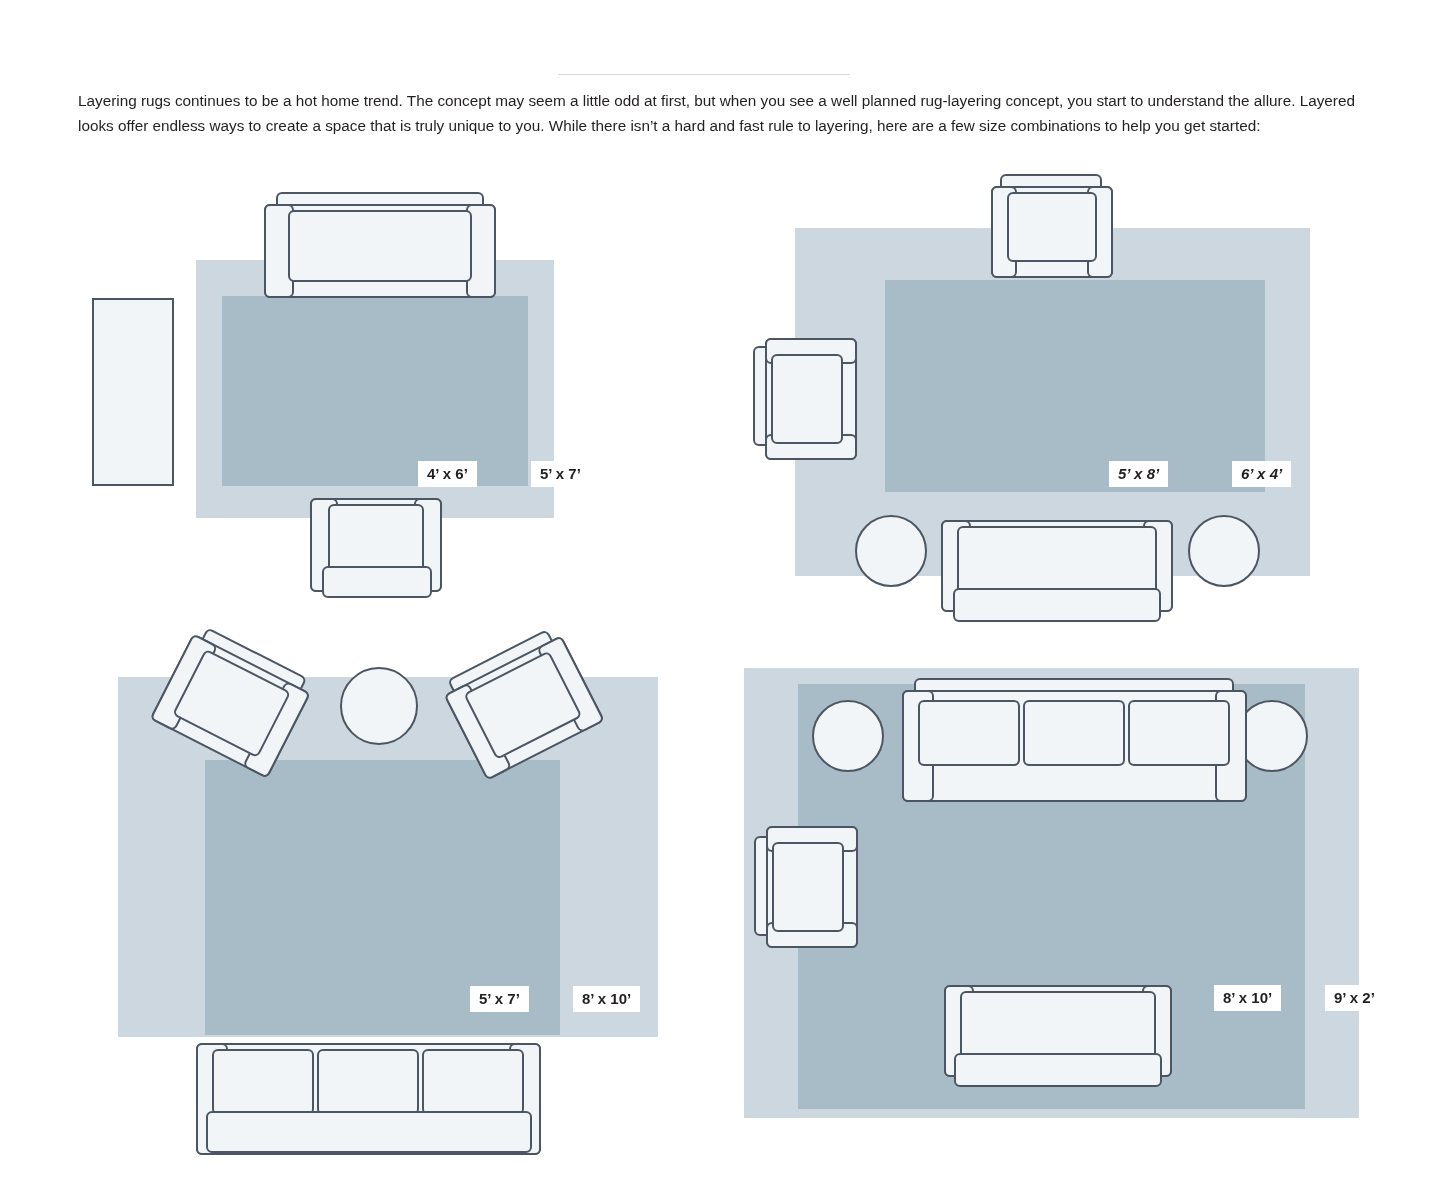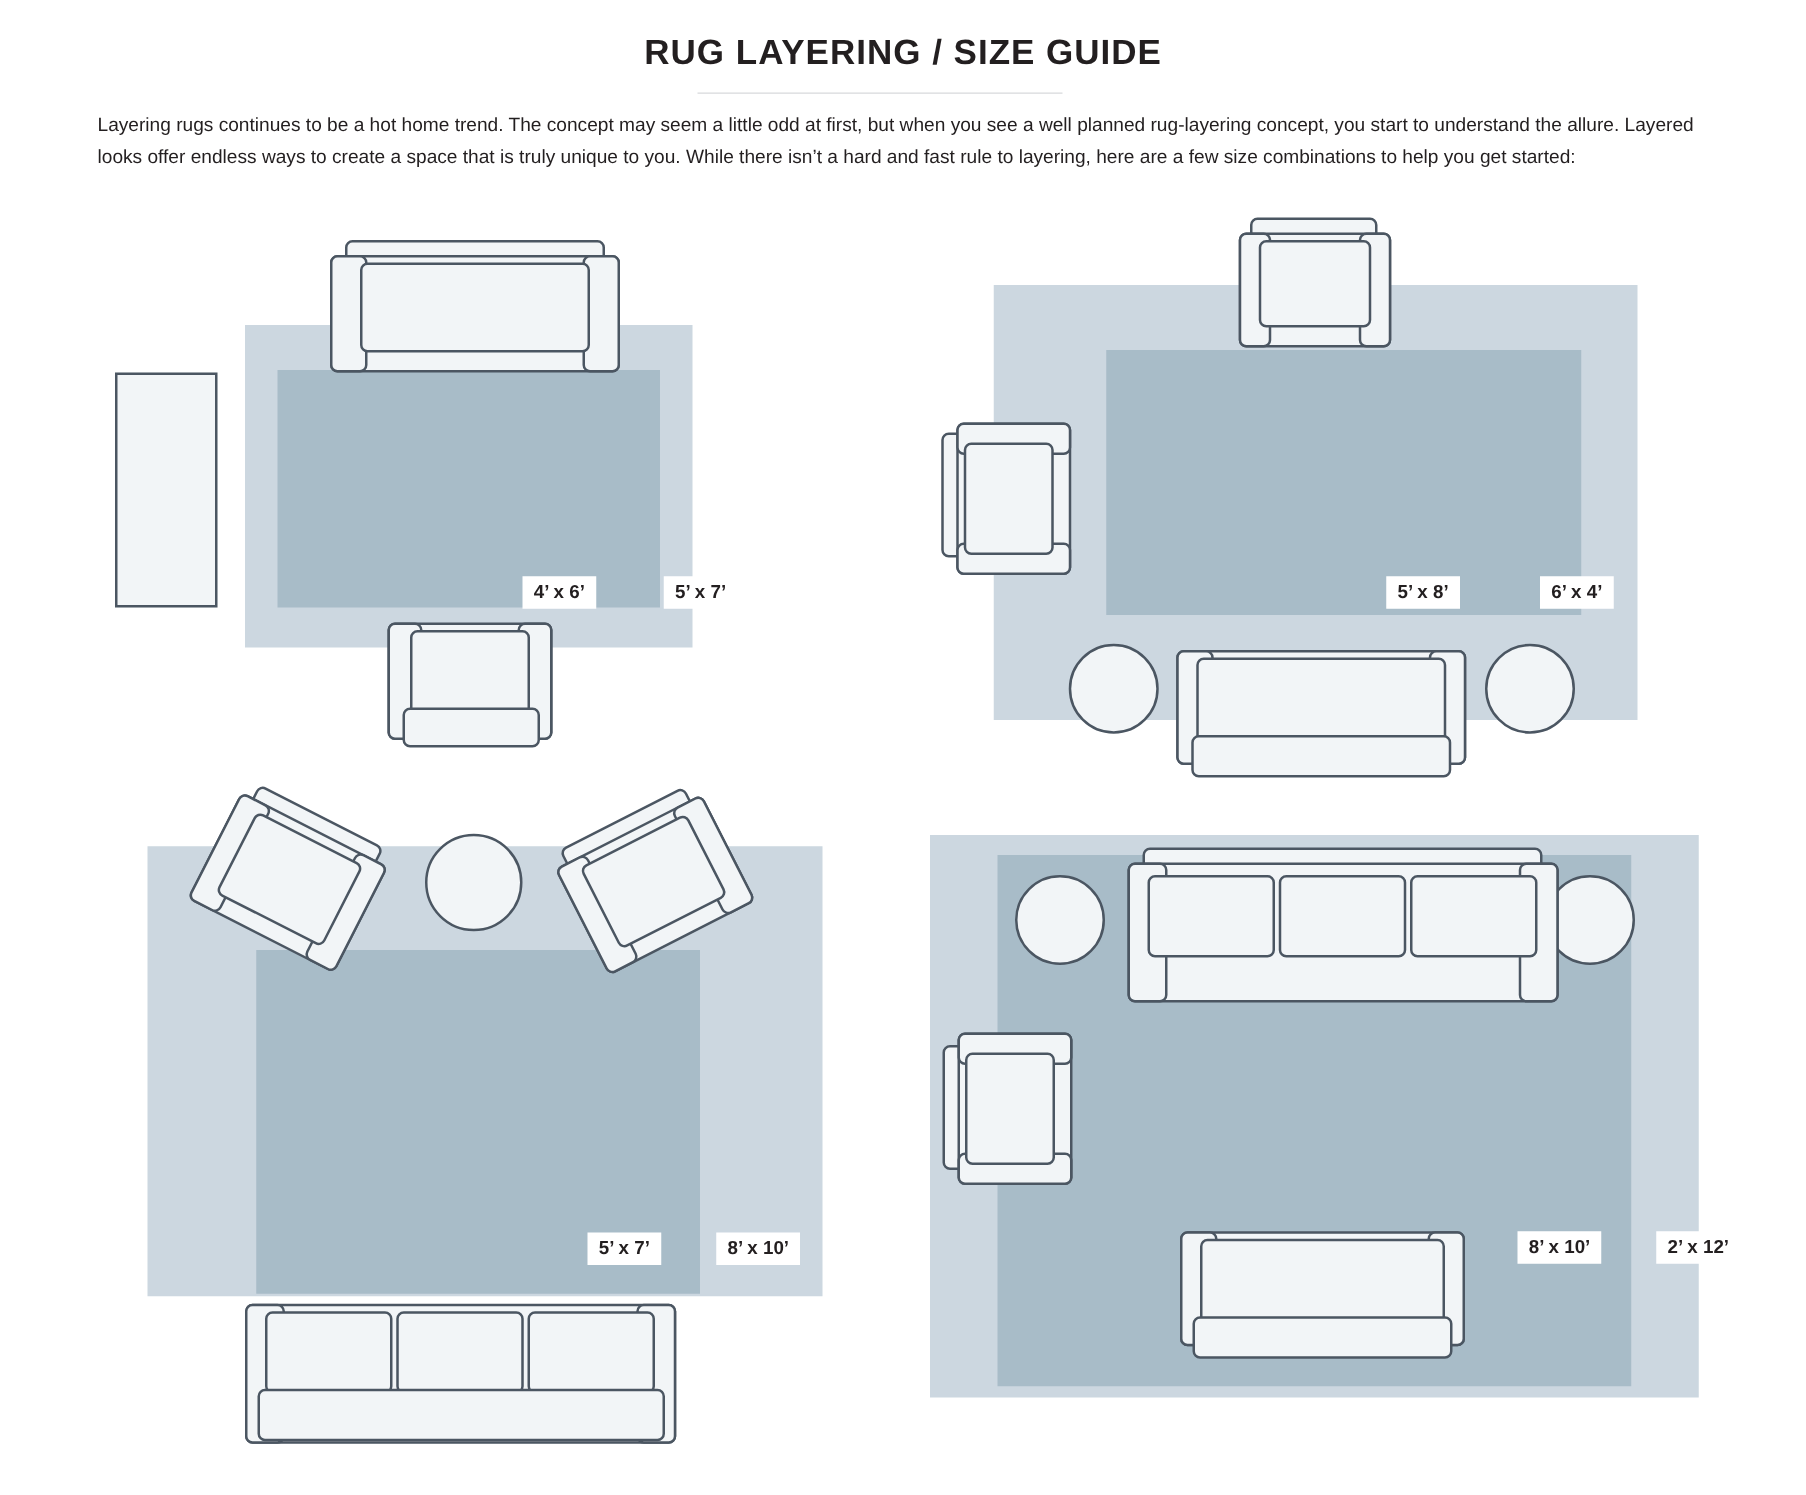--- a/index.html
+++ b/index.html
@@ -83,21 +83,20 @@
     padding: 5px 9px 6px 9px;
     white-space: nowrap;
     line-height: 1;
   }
 </style>
 </head>
 <body>
 
 <div class="page">
 
-  <div class="title">RUG LAYERING / SIZE GUIDE</div>
   <div class="title-rule"></div>
   <div class="intro">Layering rugs continues to be a hot home trend. The concept may seem a little odd at first, but when you see a well planned rug-layering concept, you start to understand the allure. Layered looks offer endless ways to create a space that is truly unique to you. While there isn’t a hard and fast rule to layering, here are a few size combinations to help you get started:</div>
 
   <div class="diagram" style="left:88px; top:180px; width:560px; height:430px;">
 
     <div class="rug-outer" style="left:108px; top:80px; width:358px; height:258px;"></div>
     <div class="rug-inner" style="left:134px; top:116px; width:306px; height:190px;"></div>
 
     <div class="fz r6" style="left:188px; top:12px; width:208px; height:34px;"></div>
     <div class="fz r6" style="left:176px; top:24px; width:232px; height:94px;"></div>
@@ -110,21 +109,21 @@
     <div class="fz r6" style="left:222px; top:318px; width:132px; height:94px;"></div>
     <div class="fz r6" style="left:222px; top:318px; width:28px; height:94px;"></div>
     <div class="fz r6" style="left:326px; top:318px; width:28px; height:94px;"></div>
     <div class="fz r6" style="left:240px; top:324px; width:96px; height:72px;"></div>
     <div class="fz r6" style="left:234px; top:386px; width:110px; height:32px;"></div>
 
     <div class="size-label" style="left:330px; top:281px;">4’ x 6’</div>
     <div class="size-label" style="left:443px; top:281px;">5’ x 7’</div>
   </div>
 
-  <div class="diagram" style="left:745px; top:170px; width:610px; height:470px;">
+  <div class="diagram" style="left:745px; top:170px; width:610px; height:470px;font-style:italic;">
 
     <div class="rug-outer" style="left:50px; top:58px; width:515px; height:348px;"></div>
     <div class="rug-inner" style="left:140px; top:110px; width:380px; height:212px;"></div>
 
     <div class="fz r6" style="left:255px; top:4px; width:102px; height:32px;"></div>
     <div class="fz r6" style="left:246px; top:16px; width:122px; height:92px;"></div>
     <div class="fz r6" style="left:246px; top:16px; width:26px; height:92px;"></div>
     <div class="fz r6" style="left:342px; top:16px; width:26px; height:92px;"></div>
     <div class="fz r6" style="left:262px; top:22px; width:90px; height:70px;"></div>
 
@@ -204,16 +203,16 @@
     <div class="fz r6" style="left:24px; top:262px; width:92px; height:26px;"></div>
     <div class="fz r6" style="left:30px; top:182px; width:72px; height:90px;"></div>
 
     <div class="fz r6" style="left:202px; top:325px; width:228px; height:92px;"></div>
     <div class="fz r6" style="left:202px; top:325px; width:30px; height:92px;"></div>
     <div class="fz r6" style="left:400px; top:325px; width:30px; height:92px;"></div>
     <div class="fz r6" style="left:218px; top:331px; width:196px; height:72px;"></div>
     <div class="fz r6" style="left:212px; top:393px; width:208px; height:34px;"></div>
 
     <div class="size-label" style="left:472px; top:325px;">8’ x 10’</div>
-    <div class="size-label" style="left:583px; top:325px;">2’ x 12’</div>
+    <div class="size-label" style="left:583px; top:325px;">9’ x 2’</div>
   </div>
 
 </div>
 
 </body></html>

